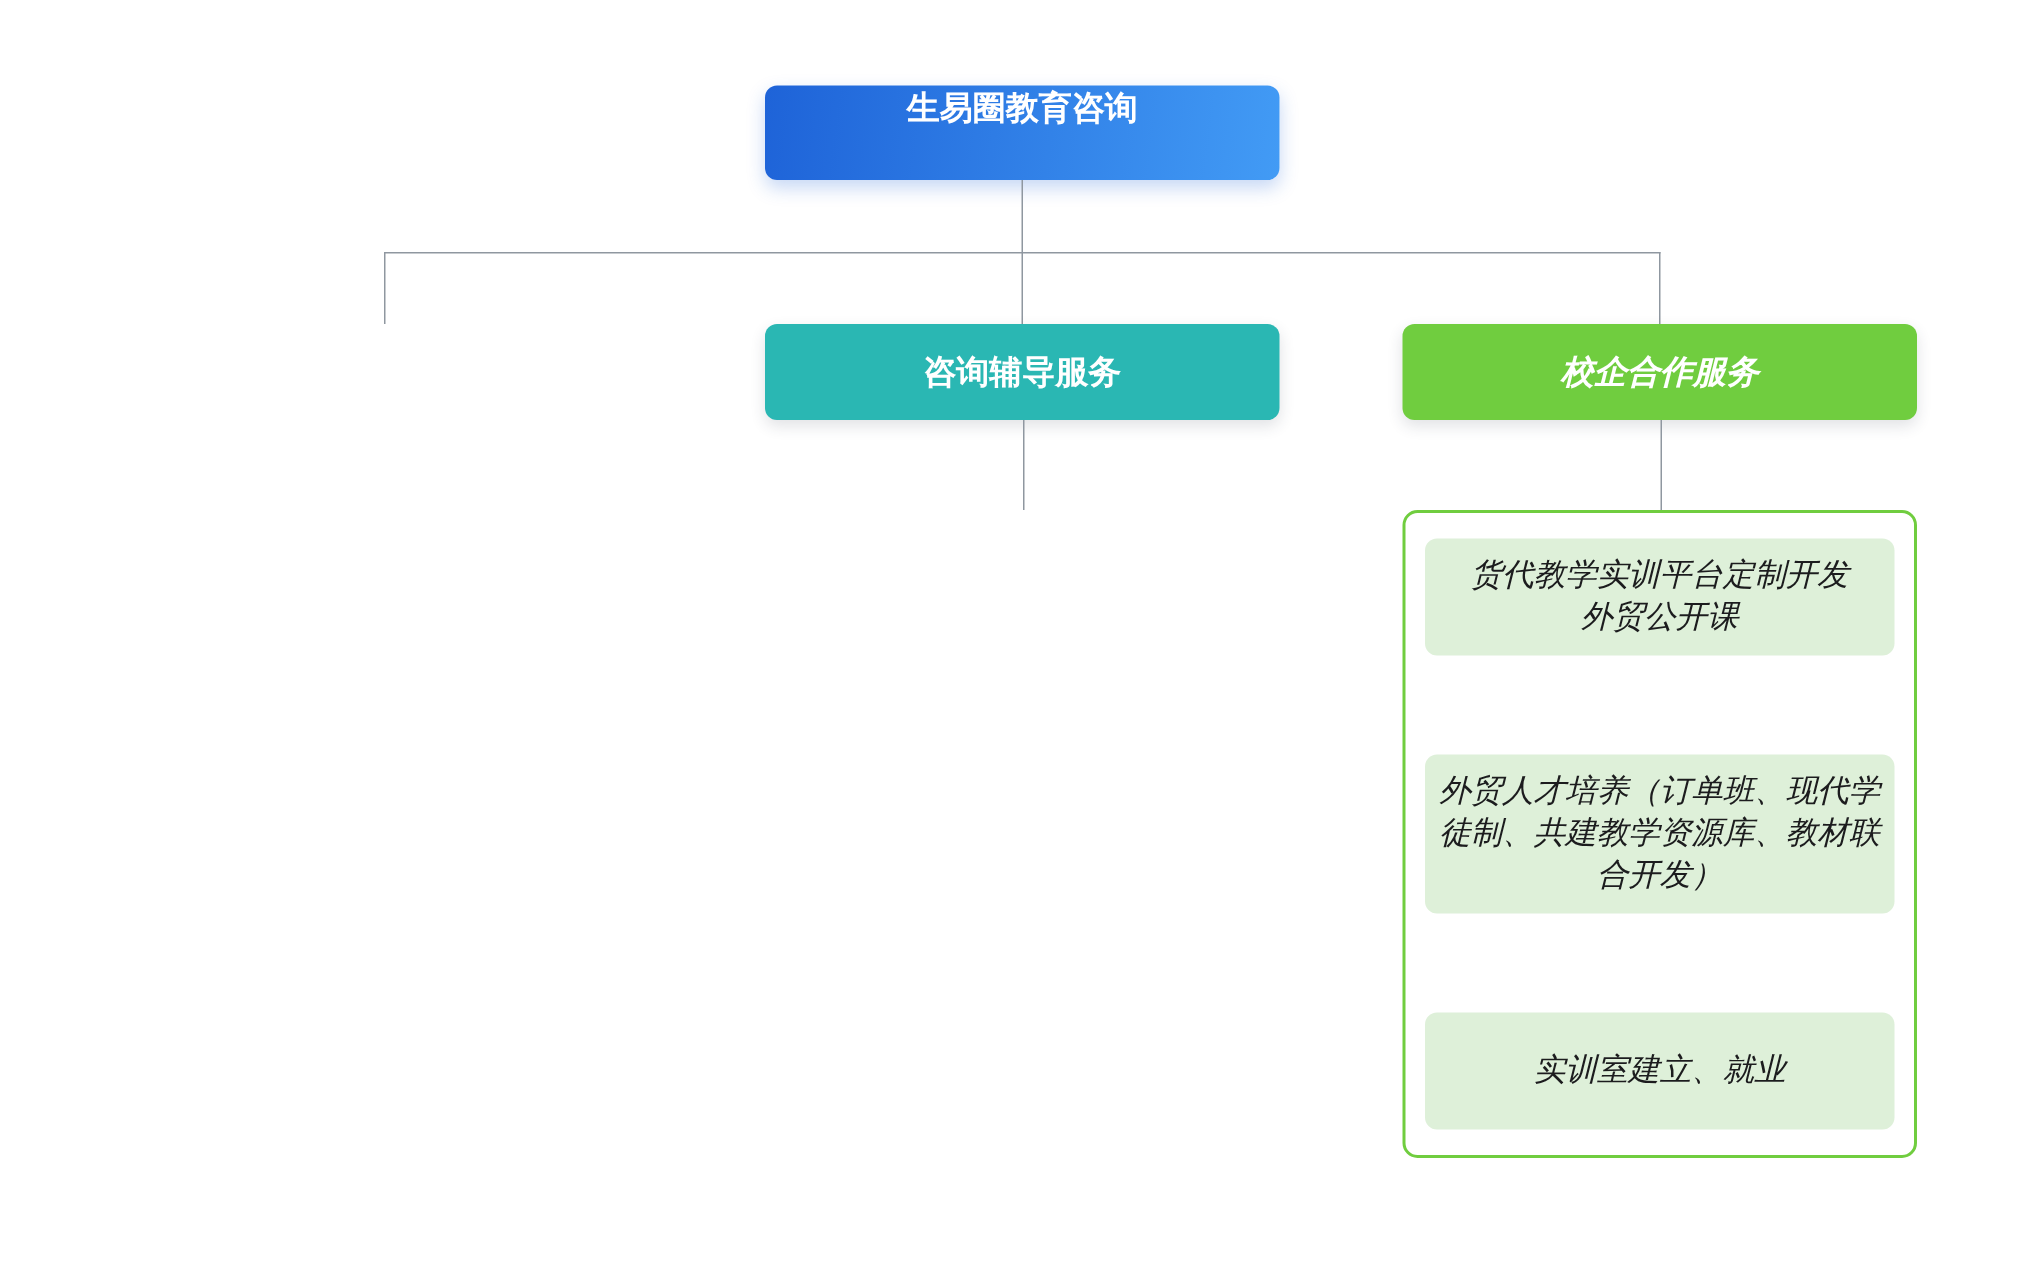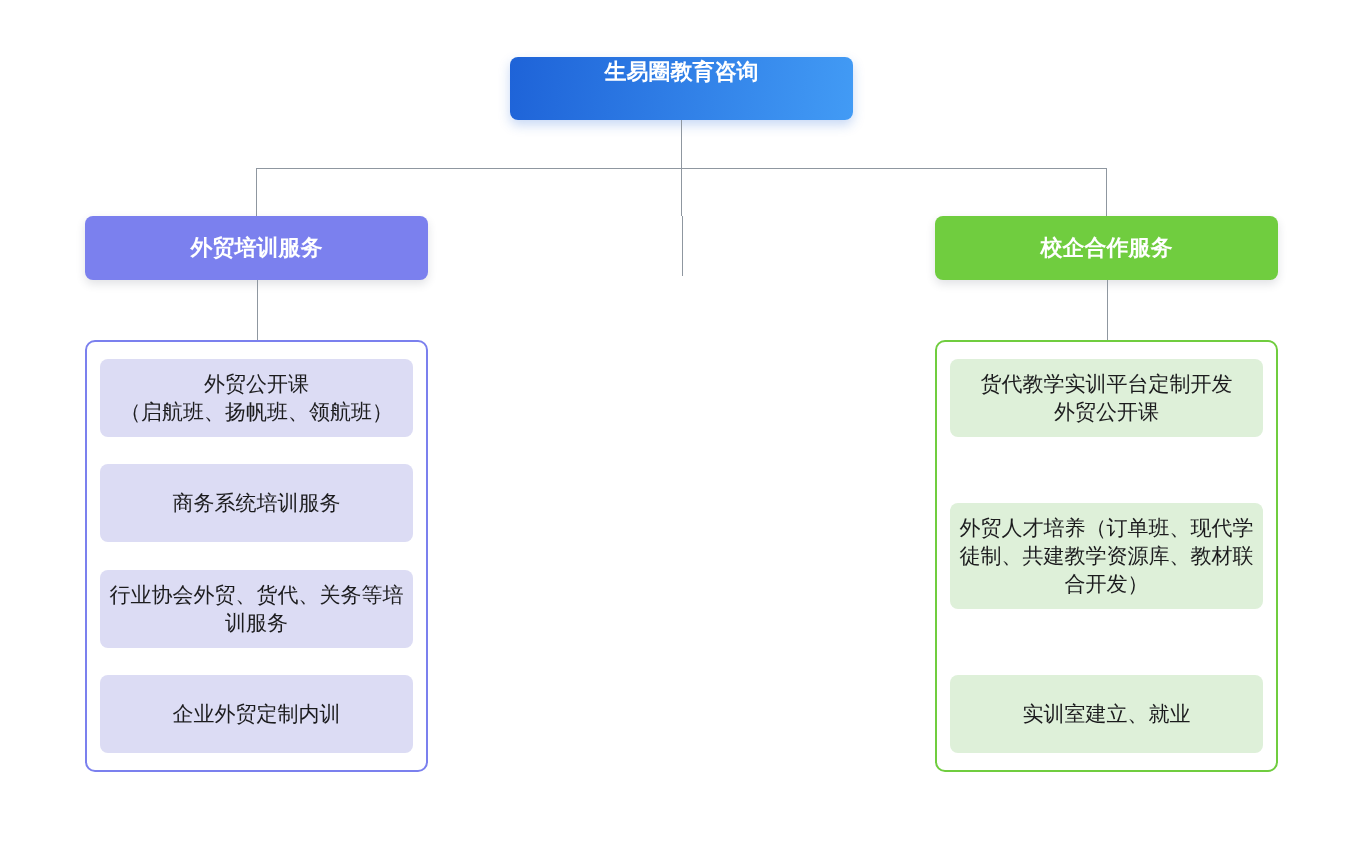--- a/index.html
+++ b/index.html
@@ -65,39 +65,29 @@
   <div class="root-node" style="background: linear-gradient(98deg, rgb(30, 99, 216), rgb(66, 155, 245));">
     <span>生易圈教育咨询</span>
   </div>
 
   <div class="line v" style="left:681px; top:120px; height:48px;"></div>
   <div class="line h" style="left:256px; top:168px; width:851px;"></div>
   <div class="line v" style="left:256px; top:168px; height:48px;"></div>
   <div class="line v" style="left:681px; top:168px; height:48px;"></div>
   <div class="line v" style="left:1106px; top:168px; height:48px;"></div>
 
-  <section class="branch" style="left: 85px; --accent: #7b80ee; --light: #dcdcf4;">
-    <div class="branch-header">
-      <span>外贸培训服务</span>
-    </div>
-    <div class="branch-link"></div>
-    <div class="branch-body">
-      <div class="service-item">外贸公开课
-（启航班、扬帆班、领航班）</div>
-      <div class="service-item">商务系统培训服务</div>
-      <div class="service-item">行业协会外贸、货代、关务等培训服务</div>
-      <div class="service-item">企业外贸定制内训</div>
-    </div>
-  </section>
 
   <section class="branch" style="left: 510px; --accent: #2ab7b3; --light: #ddefee;">
+    <div class="branch-header">
+      <span>咨询辅导服务</span>
+    </div>
     <div class="branch-link"></div>
   </section>
 
-  <section class="branch" style="left: 935px; --accent: #70cd3f; --light: #def0d9;">
+  <section class="branch" style="left: 935px; font-style: italic; --accent: #70cd3f; --light: #def0d9;">
     <div class="branch-header">
       <span>校企合作服务</span>
     </div>
     <div class="branch-link"></div>
     <div class="branch-body">
       <div class="service-item">货代教学实训平台定制开发
 外贸公开课</div>
       <div class="service-item">外贸人才培养（订单班、现代学徒制、共建教学资源库、教材联合开发）</div>
       <div class="service-item">实训室建立、就业</div>
     </div>

